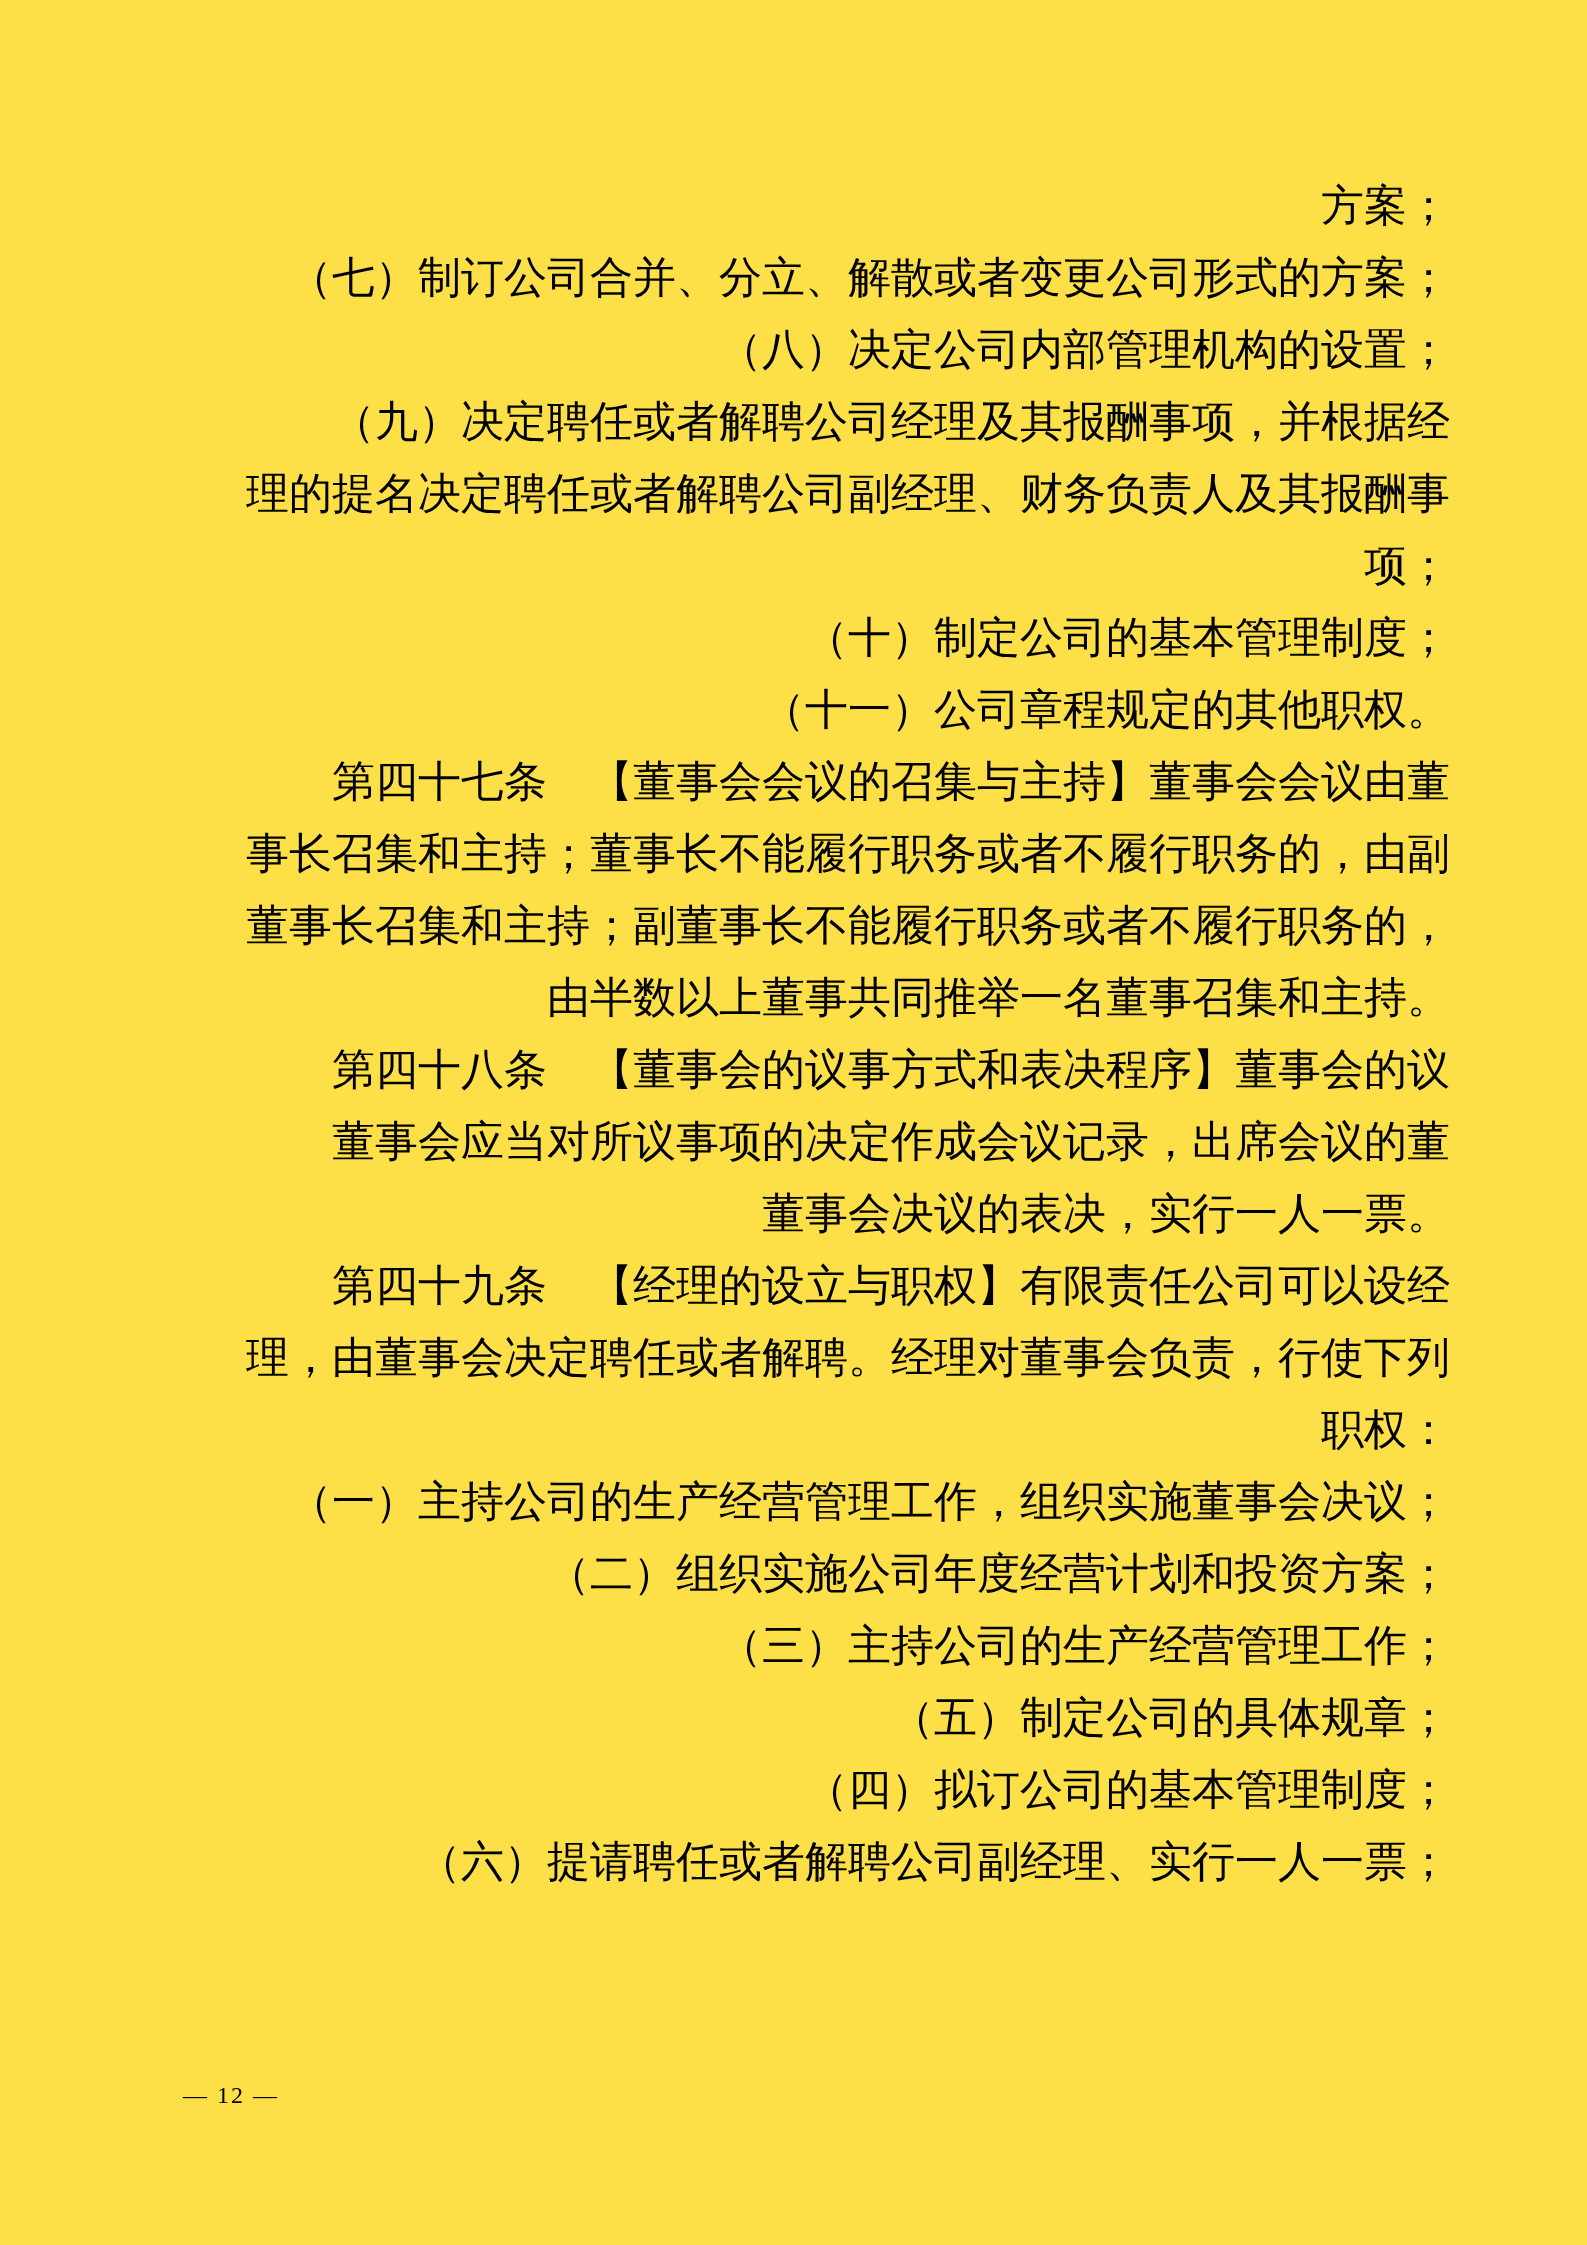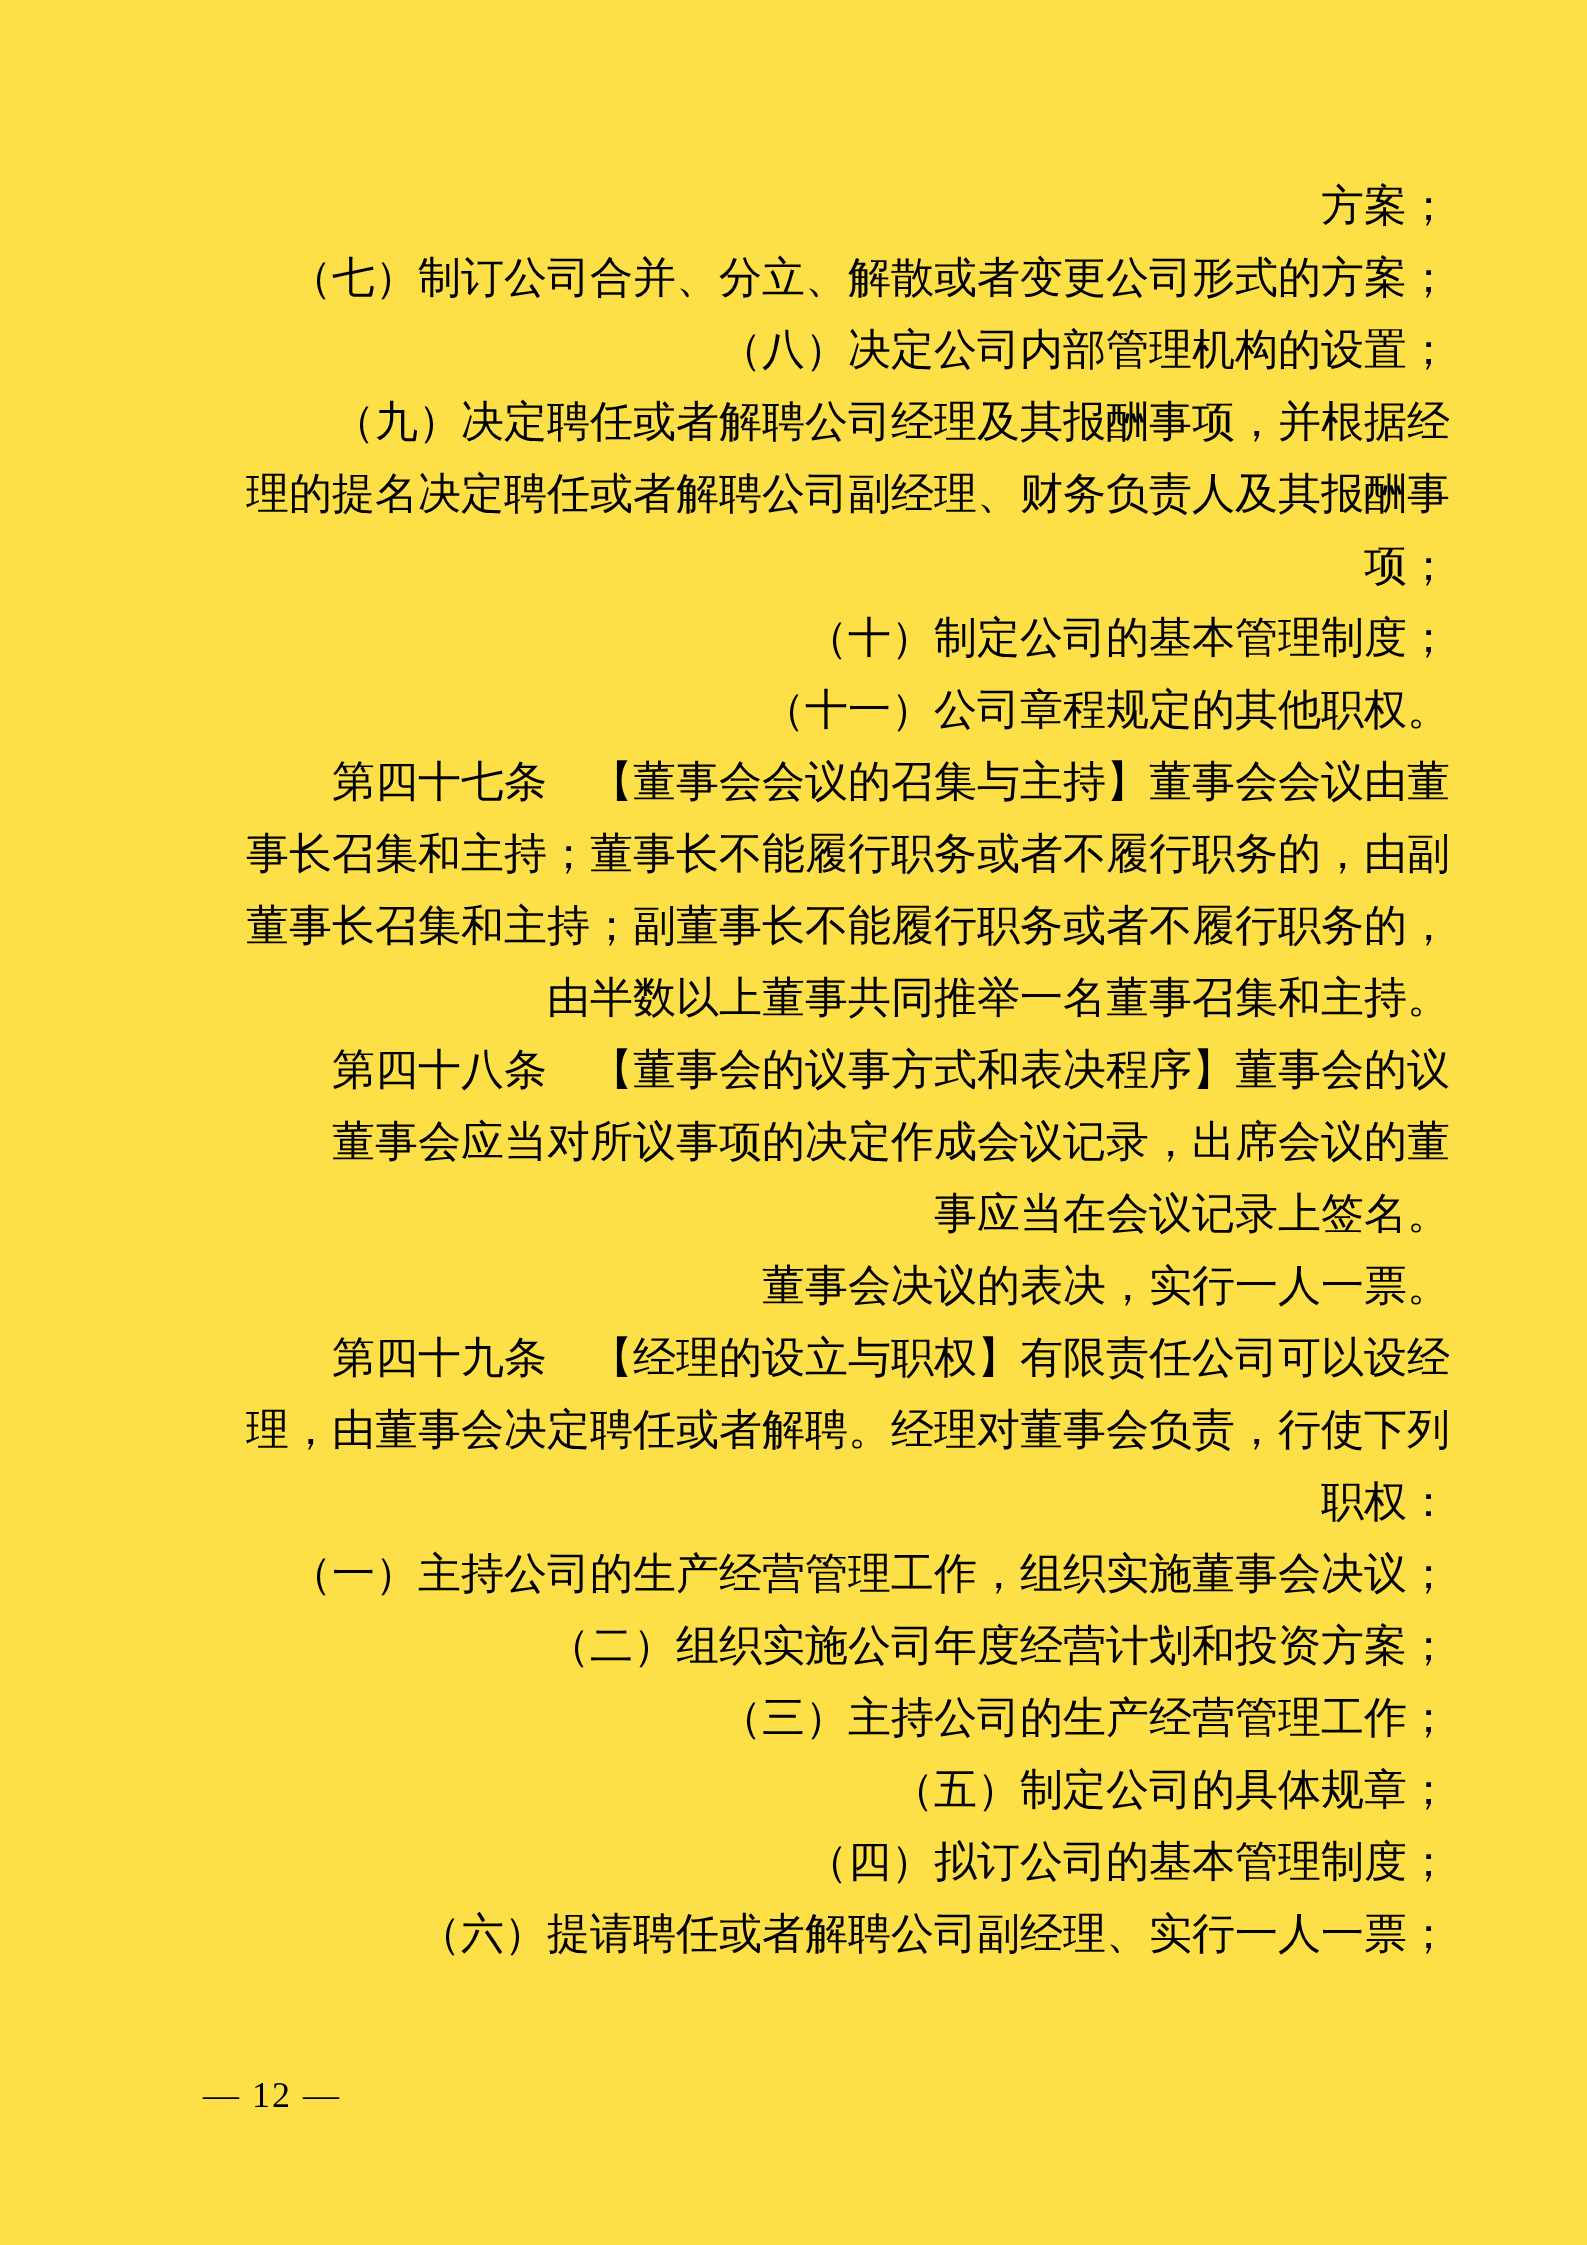--- a/index.html
+++ b/index.html
@@ -29,25 +29,24 @@
     white-space: pre;      
     height: 72px;
   }
   .text-line.indent {
     padding-left: 86px;    
   }
   .page-footer {
     position: absolute;
     left: 183px;
     top: 2070px;
-    font-size: 36px;
+    font-size: 24px;
     line-height: 50px;
     letter-spacing: 2px;
     white-space: pre;
-    margin-left: 20px;
   }
 </style>
 </head>
 <body>
 
 <div class="page">
   <div class="text-block">
       <div class="text-line">方案；</div>
       <div class="text-line indent">（七）制订公司合并、分立、解散或者变更公司形式的方案；</div>
       <div class="text-line indent">（八）决定公司内部管理机构的设置；</div>
@@ -55,21 +54,20 @@
       <div class="text-line">理的提名决定聘任或者解聘公司副经理、财务负责人及其报酬事</div>
       <div class="text-line">项；</div>
       <div class="text-line indent">（十）制定公司的基本管理制度；</div>
       <div class="text-line indent">（十一）公司章程规定的其他职权。</div>
       <div class="text-line indent">第四十七条　【董事会会议的召集与主持】董事会会议由董</div>
       <div class="text-line">事长召集和主持；董事长不能履行职务或者不履行职务的，由副</div>
       <div class="text-line">董事长召集和主持；副董事长不能履行职务或者不履行职务的，</div>
       <div class="text-line">由半数以上董事共同推举一名董事召集和主持。</div>
       <div class="text-line indent">第四十八条　【董事会的议事方式和表决程序】董事会的议</div>
       <div class="text-line indent">董事会应当对所议事项的决定作成会议记录，出席会议的董</div>
-      <div class="text-line">事应当在会议记录上签名。</div>
       <div class="text-line indent">董事会决议的表决，实行一人一票。</div>
       <div class="text-line indent">第四十九条　【经理的设立与职权】有限责任公司可以设经</div>
       <div class="text-line">理，由董事会决定聘任或者解聘。经理对董事会负责，行使下列</div>
       <div class="text-line">职权：</div>
       <div class="text-line indent">（一）主持公司的生产经营管理工作，组织实施董事会决议；</div>
       <div class="text-line indent">（二）组织实施公司年度经营计划和投资方案；</div>
       <div class="text-line indent">（三）主持公司的生产经营管理工作；</div>
       <div class="text-line indent">（五）制定公司的具体规章；</div>
       <div class="text-line indent">（四）拟订公司的基本管理制度；</div>
       <div class="text-line indent">（六）提请聘任或者解聘公司副经理、实行一人一票；</div>

